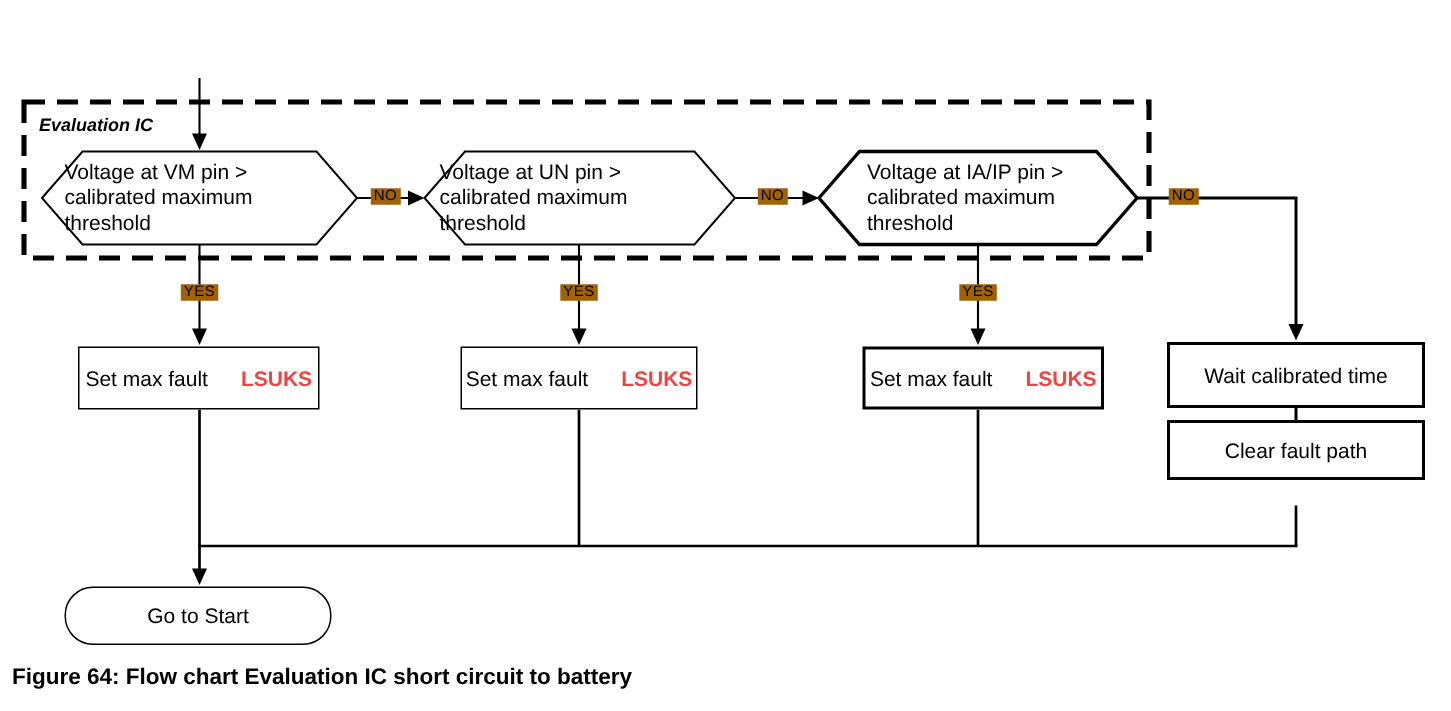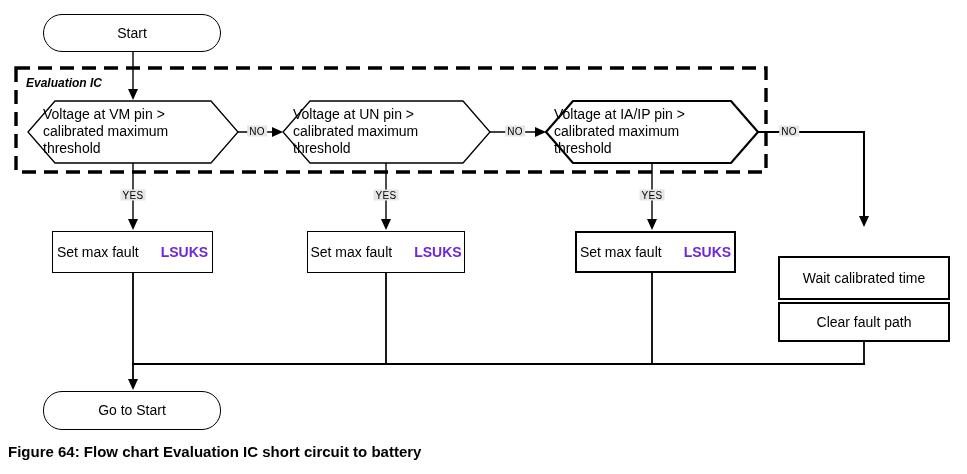--- a/index.html
+++ b/index.html
@@ -5,24 +5,24 @@
   html, body { margin:0; padding:0; background:#ffffff; }
   body { font-family:"Liberation Sans", sans-serif; color:#000; }
   .stage { position:relative; width:967px; height:474px; background:#ffffff; overflow:hidden; }
   svg.layer { position:absolute; left:0; top:0; width:967px; height:474px; }
   .node { position:absolute; box-sizing:border-box; background:#ffffff; border:1px solid #000;
           display:flex; align-items:center; justify-content:center; font-size:14px; line-height:17px; }
   .stadium { border-radius:19px; }
   .b2 { border-width:2px; }
   .hex-label { position:absolute; text-align:left; white-space:pre-line;
                font-size:14px; line-height:17px; pointer-events:none; }
-  .edge-label { position:absolute; transform:translate(-50%,-50%); background:#e5e5e5;
+  .edge-label { position:absolute; transform:translate(-50%,-50%); background:#a16207;
                 font-size:10px; padding:0 2px; letter-spacing:0.3px; }
   .group-label { position:absolute; left:26px; top:76px; font-style:italic; font-size:12px;font-weight:bold; }
-  .fault-code { color:#6d28d9; font-weight:bold; margin-left:22px; }
+  .fault-code { color:#ef4444; font-weight:bold; margin-left:22px; }
   .caption { position:absolute; left:8px; top:443px; font-size:15px; font-weight:bold; white-space:nowrap; }
 </style>
 </head>
 <body>
 
 <div class="stage">
 
   <svg class="layer" viewBox="0 0 967 474">
 
     <rect x="16" y="68" width="750" height="104" fill="none" stroke="#000" stroke-width="3.4" stroke-dasharray="14 8"></rect>
@@ -74,31 +74,28 @@
       <polygon points="133,390 128,379 138,379" stroke="none"></polygon>
     </g>
 
     <polygon points="28,132 55,101 211,101 238,132 211,163 55,163" fill="#ffffff" stroke="#000" stroke-width="1.3"></polygon>
     <polygon points="283,132 310,101 463,101 490,132 463,163 310,163" fill="#ffffff" stroke="#000" stroke-width="1.3"></polygon>
     <polygon points="546,132 573,101 731,101 758,132 731,163 573,163" fill="#ffffff" stroke="#000" stroke-width="2.2"></polygon>
   </svg>
 
   <span class="group-label">Evaluation IC</span>
 
-  <div class="node stadium" style="left:43px; top:14px; width:178px; height:38px;">
-    <span>Start</span>
-  </div>
 
   <div class="hex-label" style="left:43px; top:106px; width:180px;">Voltage at VM pin &gt;
 calibrated maximum
 threshold</div>
   <div class="hex-label" style="left:293px; top:106px; width:180px;">Voltage at UN pin &gt;
 calibrated maximum
 threshold</div>
-  <div class="hex-label" style="left:554px; top:106px; width:180px;">Voltage at IA/IP pin &gt;
+  <div class="hex-label" style="left:578px; top:106px; width:180px;">Voltage at IA/IP pin &gt;
 calibrated maximum
 threshold</div>
 
   <span class="edge-label" style="left:257px; top:131px;">NO</span>
   <span class="edge-label" style="left:515px; top:131px;">NO</span>
   <span class="edge-label" style="left:789px; top:131px;">NO</span>
 
   <span class="edge-label" style="left:133px; top:195px;">YES</span>
   <span class="edge-label" style="left:386px; top:195px;">YES</span>
   <span class="edge-label" style="left:652px; top:195px;">YES</span>
@@ -109,24 +106,24 @@
   </div>
   <div class="node" style="left:307px; top:231px; width:158px; height:42px;">
     <span>Set max fault</span>
     <span class="fault-code">LSUKS</span>
   </div>
   <div class="node b2" style="left:575px; top:231px; width:161px; height:42px;">
     <span>Set max fault</span>
     <span class="fault-code">LSUKS</span>
   </div>
 
-  <div class="node b2" style="left:778px; top:228px; width:172px; height:44px;margin-top:28px;">
+  <div class="node b2" style="left:778px; top:228px; width:172px; height:44px;">
     <span>Wait calibrated time</span>
   </div>
-  <div class="node b2" style="left:778px; top:302px; width:172px; height:40px;">
+  <div class="node b2" style="left:778px; top:280px; width:172px; height:40px;">
     <span>Clear fault path</span>
   </div>
 
   <div class="node stadium" style="left:43px; top:391px; width:178px; height:39px;">
     <span>Go to Start</span>
   </div>
 
   <div class="caption">Figure 64: Flow chart Evaluation IC short circuit to battery</div>
 
 </div>

